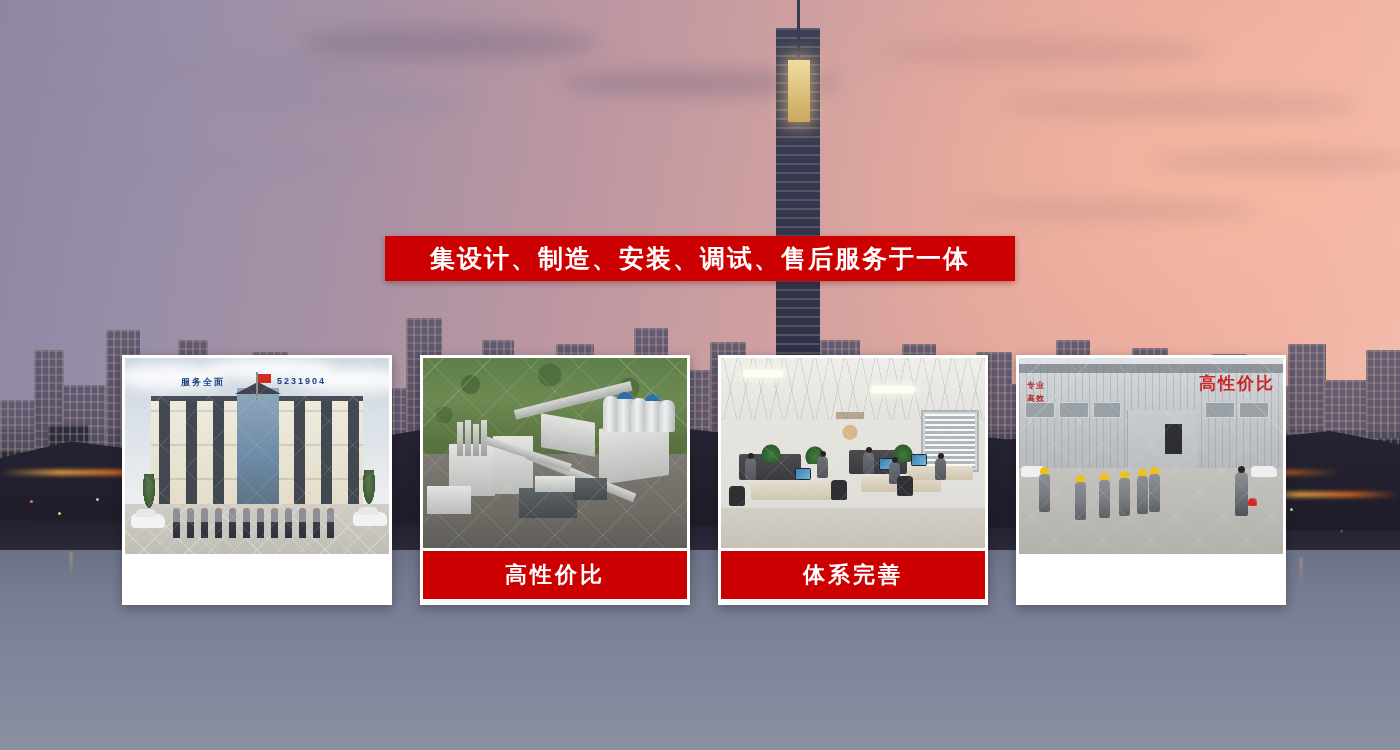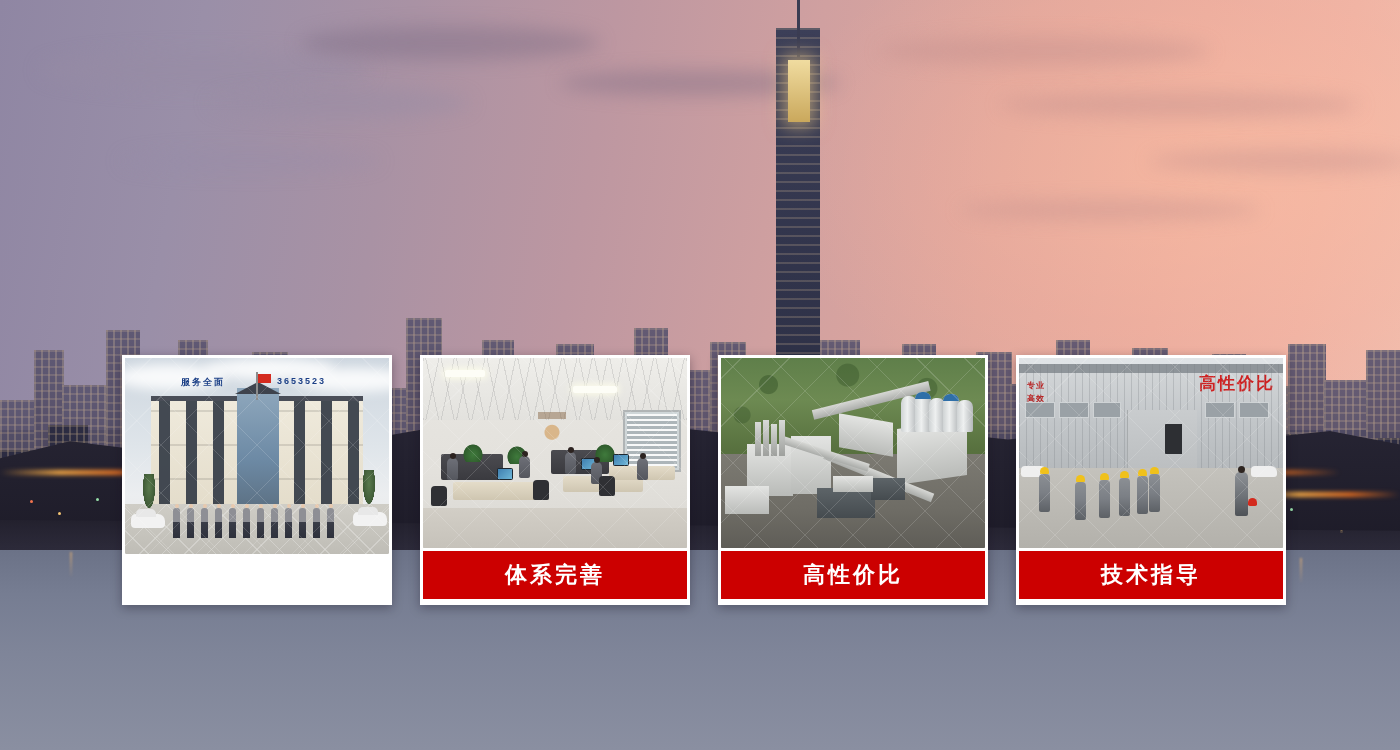--- a/index.html
+++ b/index.html
@@ -328,53 +328,87 @@
   <div class="water-edge"></div>
   <div class="water">
     <div class="refl" style="left:70px;  top:2px;"></div>
     <div class="refl" style="left:150px; top:6px;"></div>
     <div class="refl" style="left:260px; top:4px;"></div>
     <div class="refl" style="left:1210px;top:4px;"></div>
     <div class="refl" style="left:1300px;top:8px;"></div>
   </div>
 
 
+  <div class="subbanner">
+    <span>集设计、制造、安装、调试、售后服务于一体</span>
+  </div>
 
   <div class="cards">
 
     <div class="card">
       <div class="photo">
         <div class="p1-sky"></div>
         <div class="p1-cloud" style="left:-10px; top:6px;  width:110px; height:26px;"></div>
         <div class="p1-cloud" style="left:80px;  top:0px;  width:130px; height:22px;"></div>
         <div class="p1-cloud" style="left:170px; top:10px; width:120px; height:24px;"></div>
         <div class="p1-bld"></div>
         <div class="p1-center"></div>
         <div class="p1-ped"></div>
         <div class="p1-flag"></div>
         <div class="p1-ground"></div>
         <div class="p1-sign">服务全面</div>
-        <div class="p1-phone">3653523</div>
+        <div class="p1-phone">5231904</div>
         <div class="p1-tree" style="left:18px;  top:116px;"></div>
         <div class="p1-tree" style="left:238px; top:112px;"></div>
         <div class="p1-car" style="left:6px;   top:156px;"></div>
         <div class="p1-car" style="left:228px; top:154px;"></div>
         <div class="p1-person" style="left:48px;"></div>
         <div class="p1-person" style="left:62px;"></div>
         <div class="p1-person" style="left:76px;"></div>
         <div class="p1-person" style="left:90px;"></div>
         <div class="p1-person" style="left:104px;"></div>
         <div class="p1-person" style="left:118px;"></div>
         <div class="p1-person" style="left:132px;"></div>
         <div class="p1-person" style="left:146px;"></div>
         <div class="p1-person" style="left:160px;"></div>
         <div class="p1-person" style="left:174px;"></div>
         <div class="p1-person" style="left:188px;"></div>
         <div class="p1-person" style="left:202px;"></div>
         <div class="mesh"></div>
+      </div>
+    </div>
+
+    <div class="card">
+      <div class="photo">
+        <div class="p2-green"></div>
+        <div class="p2-yard"></div>
+        <div class="p2-blk" style="left:26px;  top:86px;  width:46px; height:52px;"></div>
+        <div class="p2-blk" style="left:70px;  top:78px;  width:40px; height:58px;"></div>
+        <div class="p2-blk" style="left:176px; top:66px;  width:70px; height:56px; transform:skewY(-8deg);"></div>
+        <div class="p2-blk" style="left:118px; top:60px;  width:54px; height:34px; transform:skewY(10deg);"></div>
+        <div class="p2-conv" style="left:92px;  top:52px;  width:120px; height:10px; transform:rotate(-14deg);"></div>
+        <div class="p2-conv" style="left:104px; top:92px;  width:116px; height:9px;  transform:rotate(22deg);"></div>
+        <div class="p2-conv" style="left:62px;  top:78px;  width:90px;  height:8px;  transform:rotate(18deg);"></div>
+        <div class="p2-dark" style="left:96px;  top:130px; width:58px; height:30px;"></div>
+        <div class="p2-dark" style="left:150px; top:120px; width:34px; height:22px;"></div>
+        <div class="p2-blk" style="left:112px; top:118px; width:40px; height:16px;"></div>
+        <div class="p2-silo" style="left:180px; top:38px; height:36px;"></div>
+        <div class="p2-silo b" style="left:194px; top:34px; height:40px;"></div>
+        <div class="p2-silo" style="left:208px; top:40px; height:34px;"></div>
+        <div class="p2-silo b" style="left:222px; top:36px; height:38px;"></div>
+        <div class="p2-silo" style="left:236px; top:42px; height:32px;"></div>
+        <div class="p2-mach" style="left:34px; top:64px; height:34px;"></div>
+        <div class="p2-mach" style="left:42px; top:62px; height:36px;"></div>
+        <div class="p2-mach" style="left:50px; top:66px; height:32px;"></div>
+        <div class="p2-mach" style="left:58px; top:62px; height:36px;"></div>
+        <div class="p2-blk" style="left:4px;  top:128px; width:44px; height:28px;"></div>
+        <div class="mesh"></div>
+      </div>
+      <div class="cap-wrap">
+        <div class="cap">高性价比</div>
       </div>
     </div>
 
     <div class="card">
       <div class="photo">
         <div class="p3-wall"></div>
         <div class="p3-ceil"></div>
         <div class="p3-panel" style="left:22px;  top:12px; width:40px;"></div>
         <div class="p3-panel" style="left:150px; top:28px; width:44px;"></div>
         <div class="p3-floor"></div>
@@ -396,51 +430,20 @@
         <div class="p3-pers" style="left:142px; top:94px;"></div>
         <div class="p3-pers" style="left:168px; top:104px;"></div>
         <div class="p3-pers" style="left:214px; top:100px;"></div>
         <div class="p3-chair" style="left:8px;   top:128px;"></div>
         <div class="p3-chair" style="left:110px; top:122px;"></div>
         <div class="p3-chair" style="left:176px; top:118px;"></div>
         <div class="mesh"></div>
       </div>
       <div class="cap-wrap">
         <div class="cap">体系完善</div>
-      </div>
-    </div>
-
-    <div class="card">
-      <div class="photo">
-        <div class="p2-green"></div>
-        <div class="p2-yard"></div>
-        <div class="p2-blk" style="left:26px;  top:86px;  width:46px; height:52px;"></div>
-        <div class="p2-blk" style="left:70px;  top:78px;  width:40px; height:58px;"></div>
-        <div class="p2-blk" style="left:176px; top:66px;  width:70px; height:56px; transform:skewY(-8deg);"></div>
-        <div class="p2-blk" style="left:118px; top:60px;  width:54px; height:34px; transform:skewY(10deg);"></div>
-        <div class="p2-conv" style="left:92px;  top:52px;  width:120px; height:10px; transform:rotate(-14deg);"></div>
-        <div class="p2-conv" style="left:104px; top:92px;  width:116px; height:9px;  transform:rotate(22deg);"></div>
-        <div class="p2-conv" style="left:62px;  top:78px;  width:90px;  height:8px;  transform:rotate(18deg);"></div>
-        <div class="p2-dark" style="left:96px;  top:130px; width:58px; height:30px;"></div>
-        <div class="p2-dark" style="left:150px; top:120px; width:34px; height:22px;"></div>
-        <div class="p2-blk" style="left:112px; top:118px; width:40px; height:16px;"></div>
-        <div class="p2-silo" style="left:180px; top:38px; height:36px;"></div>
-        <div class="p2-silo b" style="left:194px; top:34px; height:40px;"></div>
-        <div class="p2-silo" style="left:208px; top:40px; height:34px;"></div>
-        <div class="p2-silo b" style="left:222px; top:36px; height:38px;"></div>
-        <div class="p2-silo" style="left:236px; top:42px; height:32px;"></div>
-        <div class="p2-mach" style="left:34px; top:64px; height:34px;"></div>
-        <div class="p2-mach" style="left:42px; top:62px; height:36px;"></div>
-        <div class="p2-mach" style="left:50px; top:66px; height:32px;"></div>
-        <div class="p2-mach" style="left:58px; top:62px; height:36px;"></div>
-        <div class="p2-blk" style="left:4px;  top:128px; width:44px; height:28px;"></div>
-        <div class="mesh"></div>
-      </div>
-      <div class="cap-wrap">
-        <div class="cap">高性价比</div>
       </div>
     </div>
 
     <div class="card">
       <div class="photo">
         <div class="p4-sky"></div>
         <div class="p4-fac">
           <div class="p4-roof"></div>
           <div class="p4-slogan">高性价比</div>
           <div class="p4-side">
@@ -461,19 +464,16 @@
         <div class="p4-worker" style="left:20px;  top:116px;"></div>
         <div class="p4-worker" style="left:56px;  top:124px;"></div>
         <div class="p4-worker" style="left:80px;  top:122px;"></div>
         <div class="p4-worker" style="left:100px; top:120px;"></div>
         <div class="p4-worker" style="left:118px; top:118px;"></div>
         <div class="p4-worker" style="left:130px; top:116px;"></div>
         <div class="p4-boss" style="left:216px; top:114px;"></div>
         <div class="p4-helmet" style="left:229px; top:140px;"></div>
         <div class="mesh"></div>
       </div>
-      <div class="cap-wrap">
-        <div class="cap">技术指导</div>
-      </div>
     </div>
 
   </div>
 </div>
 
 </body></html>

